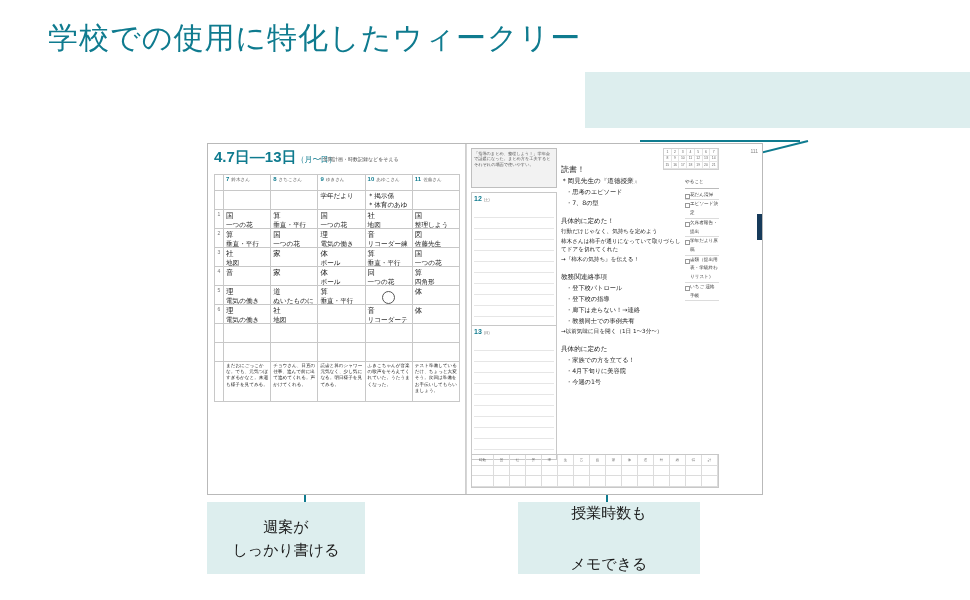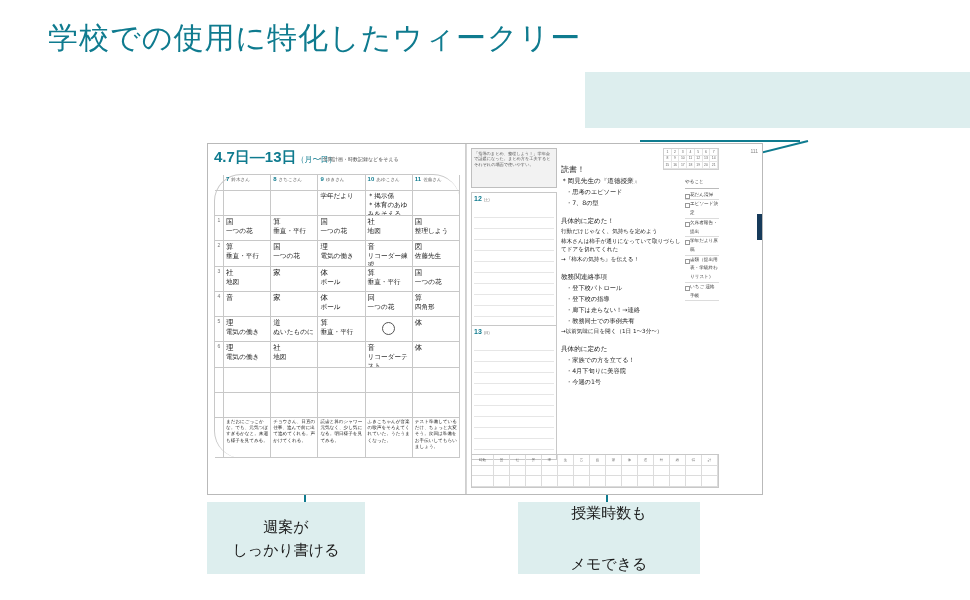--- a/index.html
+++ b/index.html
@@ -125,28 +125,27 @@
     position: absolute;
     left: 104px; top: 8px;
     font-size: 5px;
     color: #444;
   }
 
   
   .grid {
     position: absolute;
     left: 6px; top: 30px;
-    width: 246px; height: 284px;
+    width: 246px; height: 228px;
     border-top: 1px solid #c8c8c8;
     border-left: 1px solid #c8c8c8;
     box-sizing: border-box;
     display: grid;
     grid-template-columns: 9px repeat(5, 1fr);
     grid-template-rows: 16px repeat(9, 1fr) 40px;
-    border-radius: 27px;
   }
   .cell {
     border-right: 1px solid #c8c8c8;
     border-bottom: 1px solid #c8c8c8;
     box-sizing: border-box;
     font-size: 5.4px;
     color: #333;
     padding: 1px 2px;
     overflow: hidden;
     position: relative;

